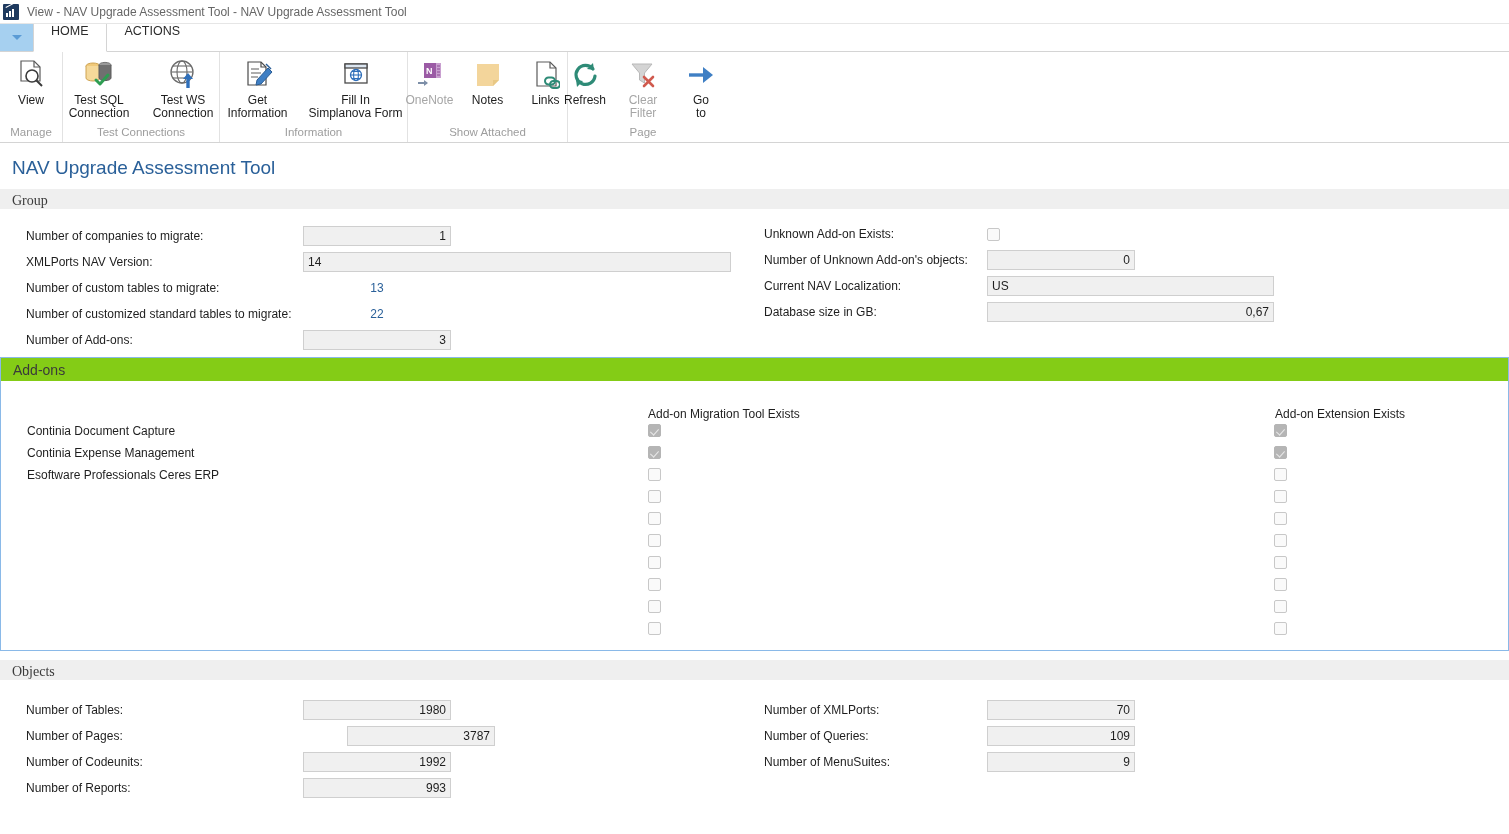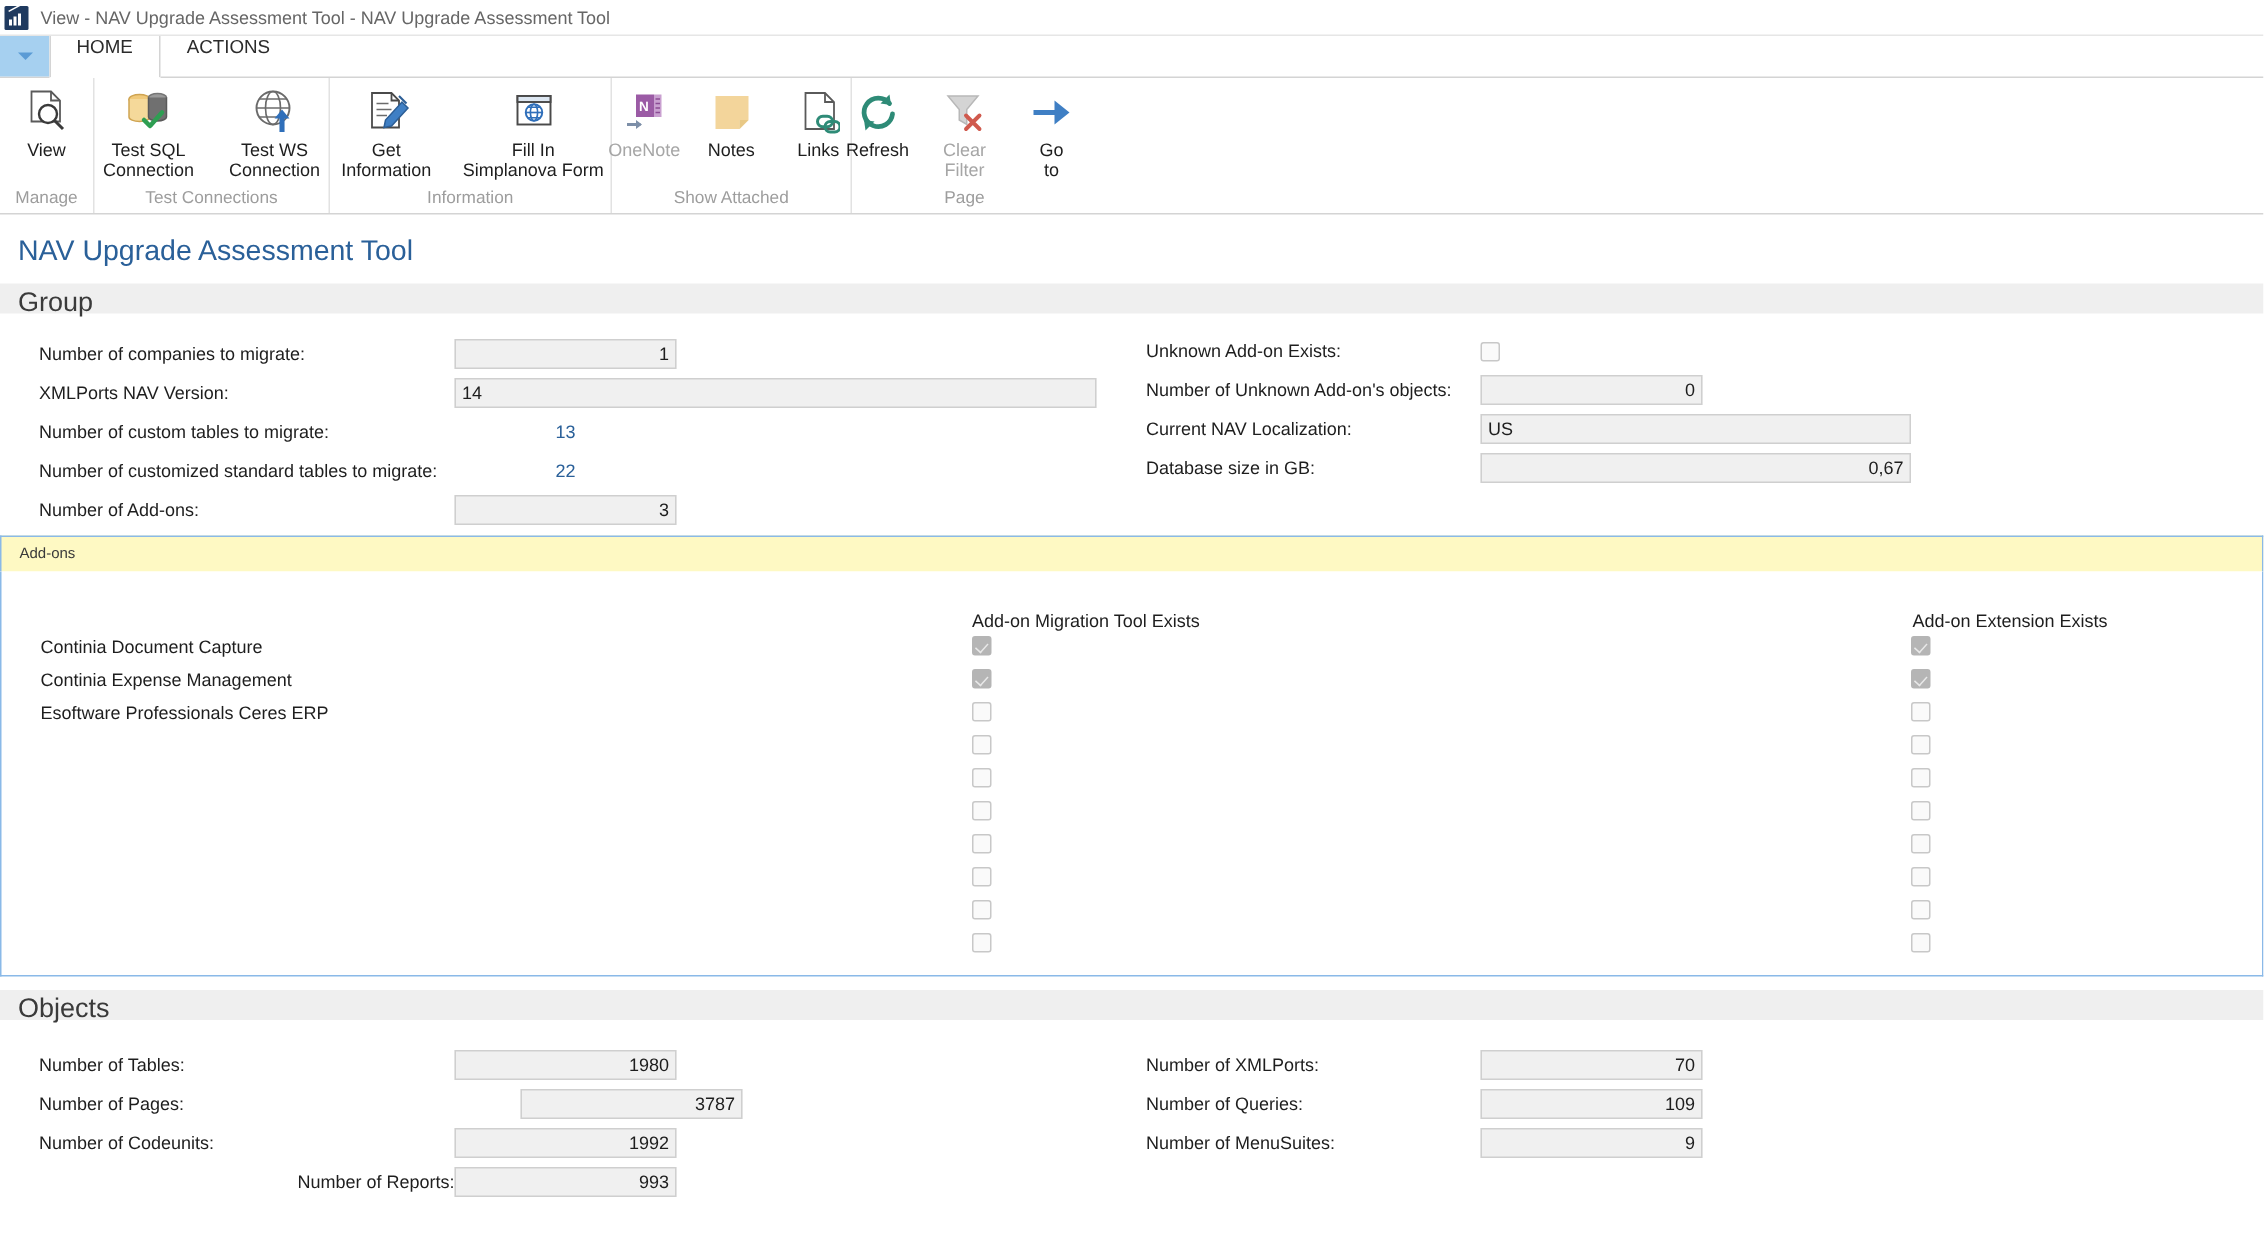--- a/index.html
+++ b/index.html
@@ -159,22 +159,23 @@
     font-size: 19px;
     color: #2a6099;
     padding: 14px 0 10px 12px;
     font-weight: normal;
   }
   .section-head {
     background: #efefef;
     height: 20px;
     line-height: 24px;
     padding-left: 12px;
-    font-size: 18px;
+    font-size: 14px;
     color: #3a3a3a;
+    font-family: Liberation Serif, serif;
   }
   .fieldgrid {
     position: relative;
   }
   .col {
     position: absolute;
   }
   .frow {
     height: 22px;
     display: flex;
@@ -235,25 +236,25 @@
     border-top: none;
     box-sizing: border-box;
     position: relative;
     height: 270px;
     background: #ffffff;
   }
   .addons-headbar {
     border: 1px solid #8ab9e8;
     border-bottom: none;
     box-sizing: border-box;
-    background: #fef9c3;
+    background: #84cc16;
     height: 24px;
     line-height: 24px;
     padding-left: 12px;
-    font-size: 10px;
+    font-size: 14px;
     color: #3a3a3a;
   }
   .colhead {
     position: absolute;
     font-size: 12px;
     color: #1e1e1e;
     white-space: nowrap;
   }
   .addon-name {
     position: absolute;
@@ -605,21 +606,21 @@
         <span class="fbox num" style="width:148px;">1980</span>
       </div>
       <div class="frow" style="margin-bottom:4px;gap:44px;">
         <span class="flabel" style="width:277px;">Number of Pages:</span>
         <span class="fbox num" style="width:148px;">3787</span>
       </div>
       <div class="frow" style="margin-bottom:4px;">
         <span class="flabel" style="width:277px;">Number of Codeunits:</span>
         <span class="fbox num" style="width:148px;">1992</span>
       </div>
-      <div class="frow" style="margin-bottom:4px;text-align:right;">
+      <div class="frow" style="margin-bottom:4px;">
         <span class="flabel" style="width:277px;">Number of Reports:</span>
         <span class="fbox num" style="width:148px;">993</span>
       </div>
     </div>
 
     <div class="col" style="left:764px; top:19px; width:720px;">
       <div class="frow" style="margin-bottom:4px;">
         <span class="flabel" style="width:223px;">Number of XMLPorts:</span>
         <span class="fbox num" style="width:148px;">70</span>
       </div>

